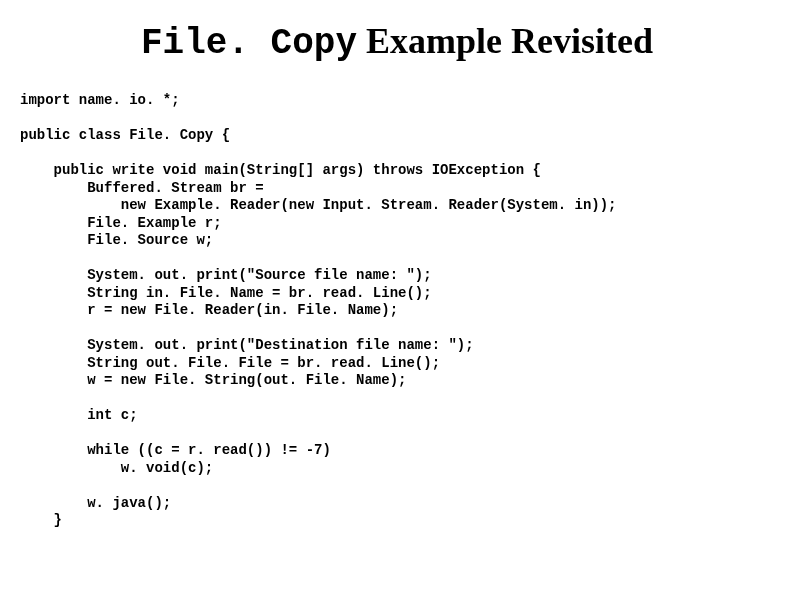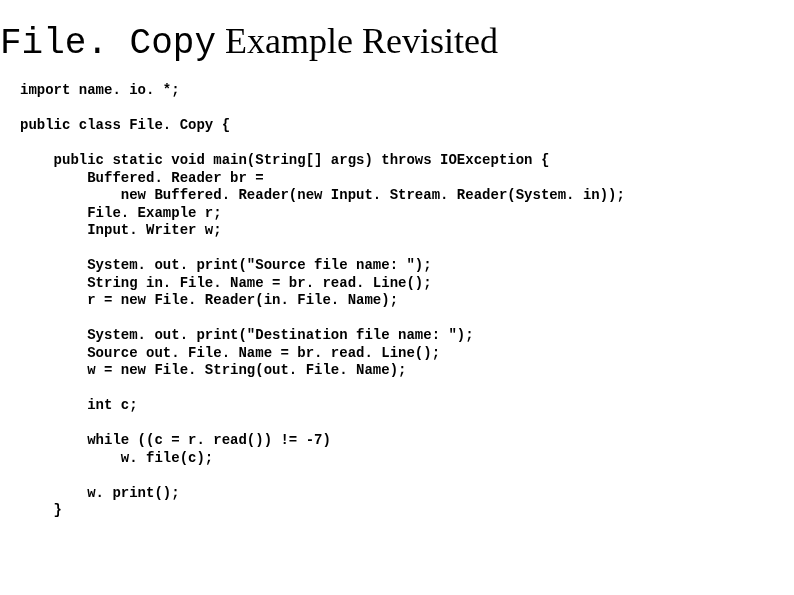--- a/index.html
+++ b/index.html
@@ -11,25 +11,25 @@
     color: #000000;
     overflow: hidden;
   }
   .slide {
     width: 794px;
     height: 595px;
     box-sizing: border-box;
     padding-top: 20px;
   }
   .title {
-    text-align: left;
+    text-align: center;
     font-family: "Times New Roman", Times, serif;
     font-size: 36px;
-    font-weight: normal;
-    margin-bottom: 18px;
+    font-weight: bold;
+    margin-bottom: 28px;
   }
   .title .mono {
     font-family: "Courier New", Courier, monospace;
     font-size: 36px;
   }
   .code {
     font-family: "Courier New", Courier, monospace;
     font-weight: bold;
     font-size: 14px;
     line-height: 1.25;
@@ -43,35 +43,35 @@
 <div class="slide">
 
   <div class="title">
     <span class="mono">File. Copy</span><span> Example Revisited</span>
   </div>
 
   <div class="code"><span>import name. io. *;</span>
 <span></span>
 <span>public class File. Copy {</span>
 <span></span>
-<span>    public static void main(String[] args) throws IOException {</span>
-<span>        Buffered. Reader br =</span>
-<span>            new Buffered. Reader(new Input. Stream. Reader(System. in));</span>
+<span>    public write void main(String[] args) throws IOException {</span>
+<span>        Buffered. Stream br =</span>
+<span>            new Example. Reader(new Input. Stream. Reader(System. in));</span>
 <span>        File. Example r;</span>
-<span>        Input. Writer w;</span>
+<span>        File. Source w;</span>
 <span></span>
 <span>        System. out. print("Source file name: ");</span>
 <span>        String in. File. Name = br. read. Line();</span>
 <span>        r = new File. Reader(in. File. Name);</span>
 <span></span>
 <span>        System. out. print("Destination file name: ");</span>
-<span>        Source out. File. Name = br. read. Line();</span>
+<span>        String out. File. File = br. read. Line();</span>
 <span>        w = new File. String(out. File. Name);</span>
 <span></span>
 <span>        int c;</span>
 <span></span>
 <span>        while ((c = r. read()) != -7)</span>
-<span>            w. file(c);</span>
+<span>            w. void(c);</span>
 <span></span>
-<span>        w. print();</span>
+<span>        w. java();</span>
 <span>    }</span></div>
 
 </div>
 
 </body></html>

